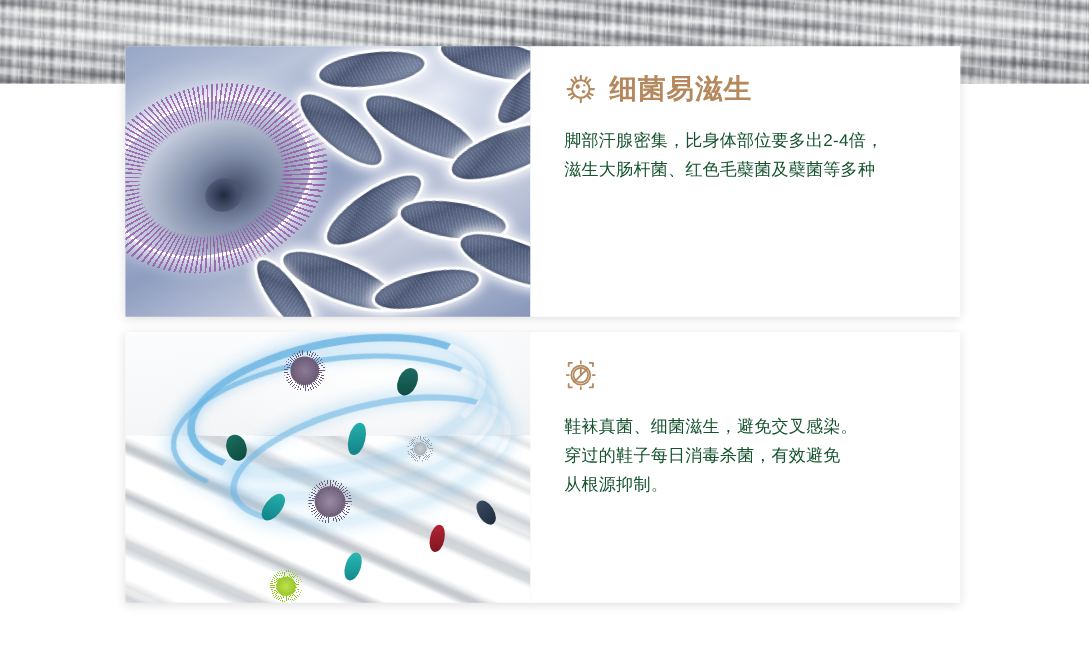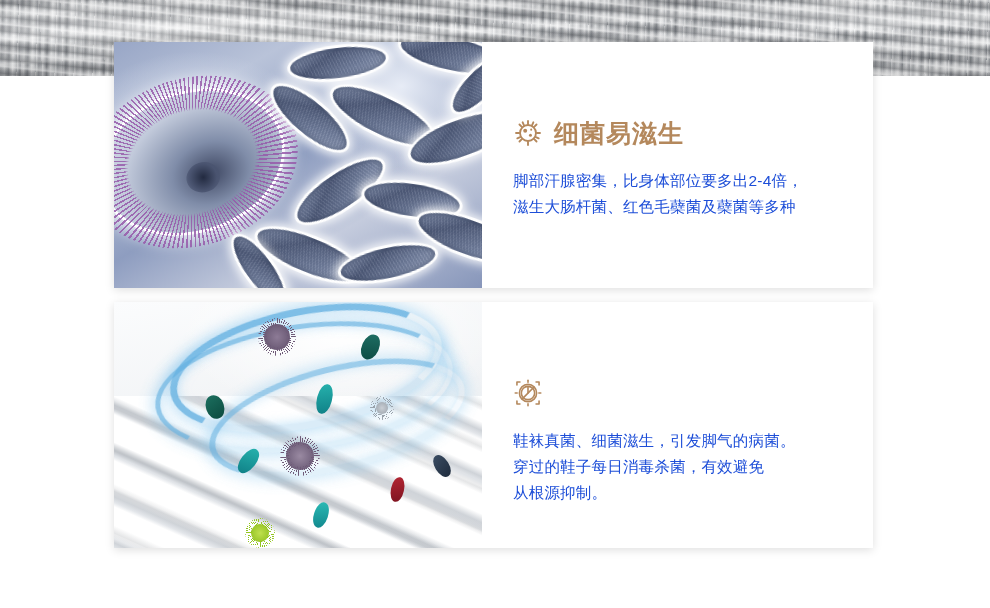--- a/index.html
+++ b/index.html
@@ -60,21 +60,21 @@
   .card {
     position: absolute;
     display: flex;
     background: #ffffff;
     box-shadow: 0 2px 9px rgba(0,0,0,0.13);
   }
   .card-1 { left: 114px; top: 42px;  width: 759px; height: 246px; }
   .card-2 { left: 114px; top: 302px; width: 759px; height: 246px; }
 
   .card-media { position: relative; width: 368px; height: 100%; overflow: hidden; flex: none; }
-  .card-body  { flex: 1; padding: 76px 0 0 31px; position: relative; }
+  .card-body  { flex: 1; padding: 24px 0 0 31px; position: relative; }
 
   
   .media-bacteria {
     background:
       radial-gradient(ellipse 180px 120px at 22% 34%, #dfe5f2 0%, rgba(223,229,242,0) 62%),
       radial-gradient(ellipse 200px 150px at 78% 18%, #e7ecf6 0%, rgba(231,236,246,0) 60%),
       linear-gradient(150deg, #98a6c6 0%, #b9c3d9 22%, #8e9dc0 48%, #c4cbdd 70%, #8796ba 100%);
   }
   .rod {
     position: absolute;
@@ -166,21 +166,21 @@
   .head-title {
     font-size: 25px;
     font-weight: 700;
     color: #b4885c;
     letter-spacing: 1px;
     line-height: 1;
   }
   .icon { width: 30px; height: 30px; flex: none; display: block; }
   .desc {
     font-size: 15.5px;
-    color: #1d4ed8;
+    color: #14532d;
     line-height: 26px;
     letter-spacing: 0.2px;
   }
   .desc p { margin: 0; white-space: nowrap; }
 </style>
 </head>
 <body>
 
 <div class="page">
 
@@ -281,20 +281,20 @@
             <path d="M4.2 27.8 L7.4 27.8 M4.2 27.8 L4.2 24.6"></path>
             <path d="M27.8 27.8 L24.6 27.8 M27.8 27.8 L27.8 24.6"></path>
             <line x1="16" y1="2.4" x2="16" y2="4.4"></line>
             <line x1="16" y1="27.6" x2="16" y2="29.6"></line>
             <line x1="2.4" y1="16" x2="4.4" y2="16"></line>
             <line x1="27.6" y1="16" x2="29.6" y2="16"></line>
           </g>
         </svg>
       </div>
       <div class="desc">
-        <p>鞋袜真菌、细菌滋生，引发脚气的病菌。</p>
+        <p>鞋袜真菌、细菌滋生，避免交叉感染。</p>
         <p>穿过的鞋子每日消毒杀菌，有效避免</p>
         <p>从根源抑制。</p>
       </div>
     </div>
   </div>
 
 </div>
 
 </body></html>

